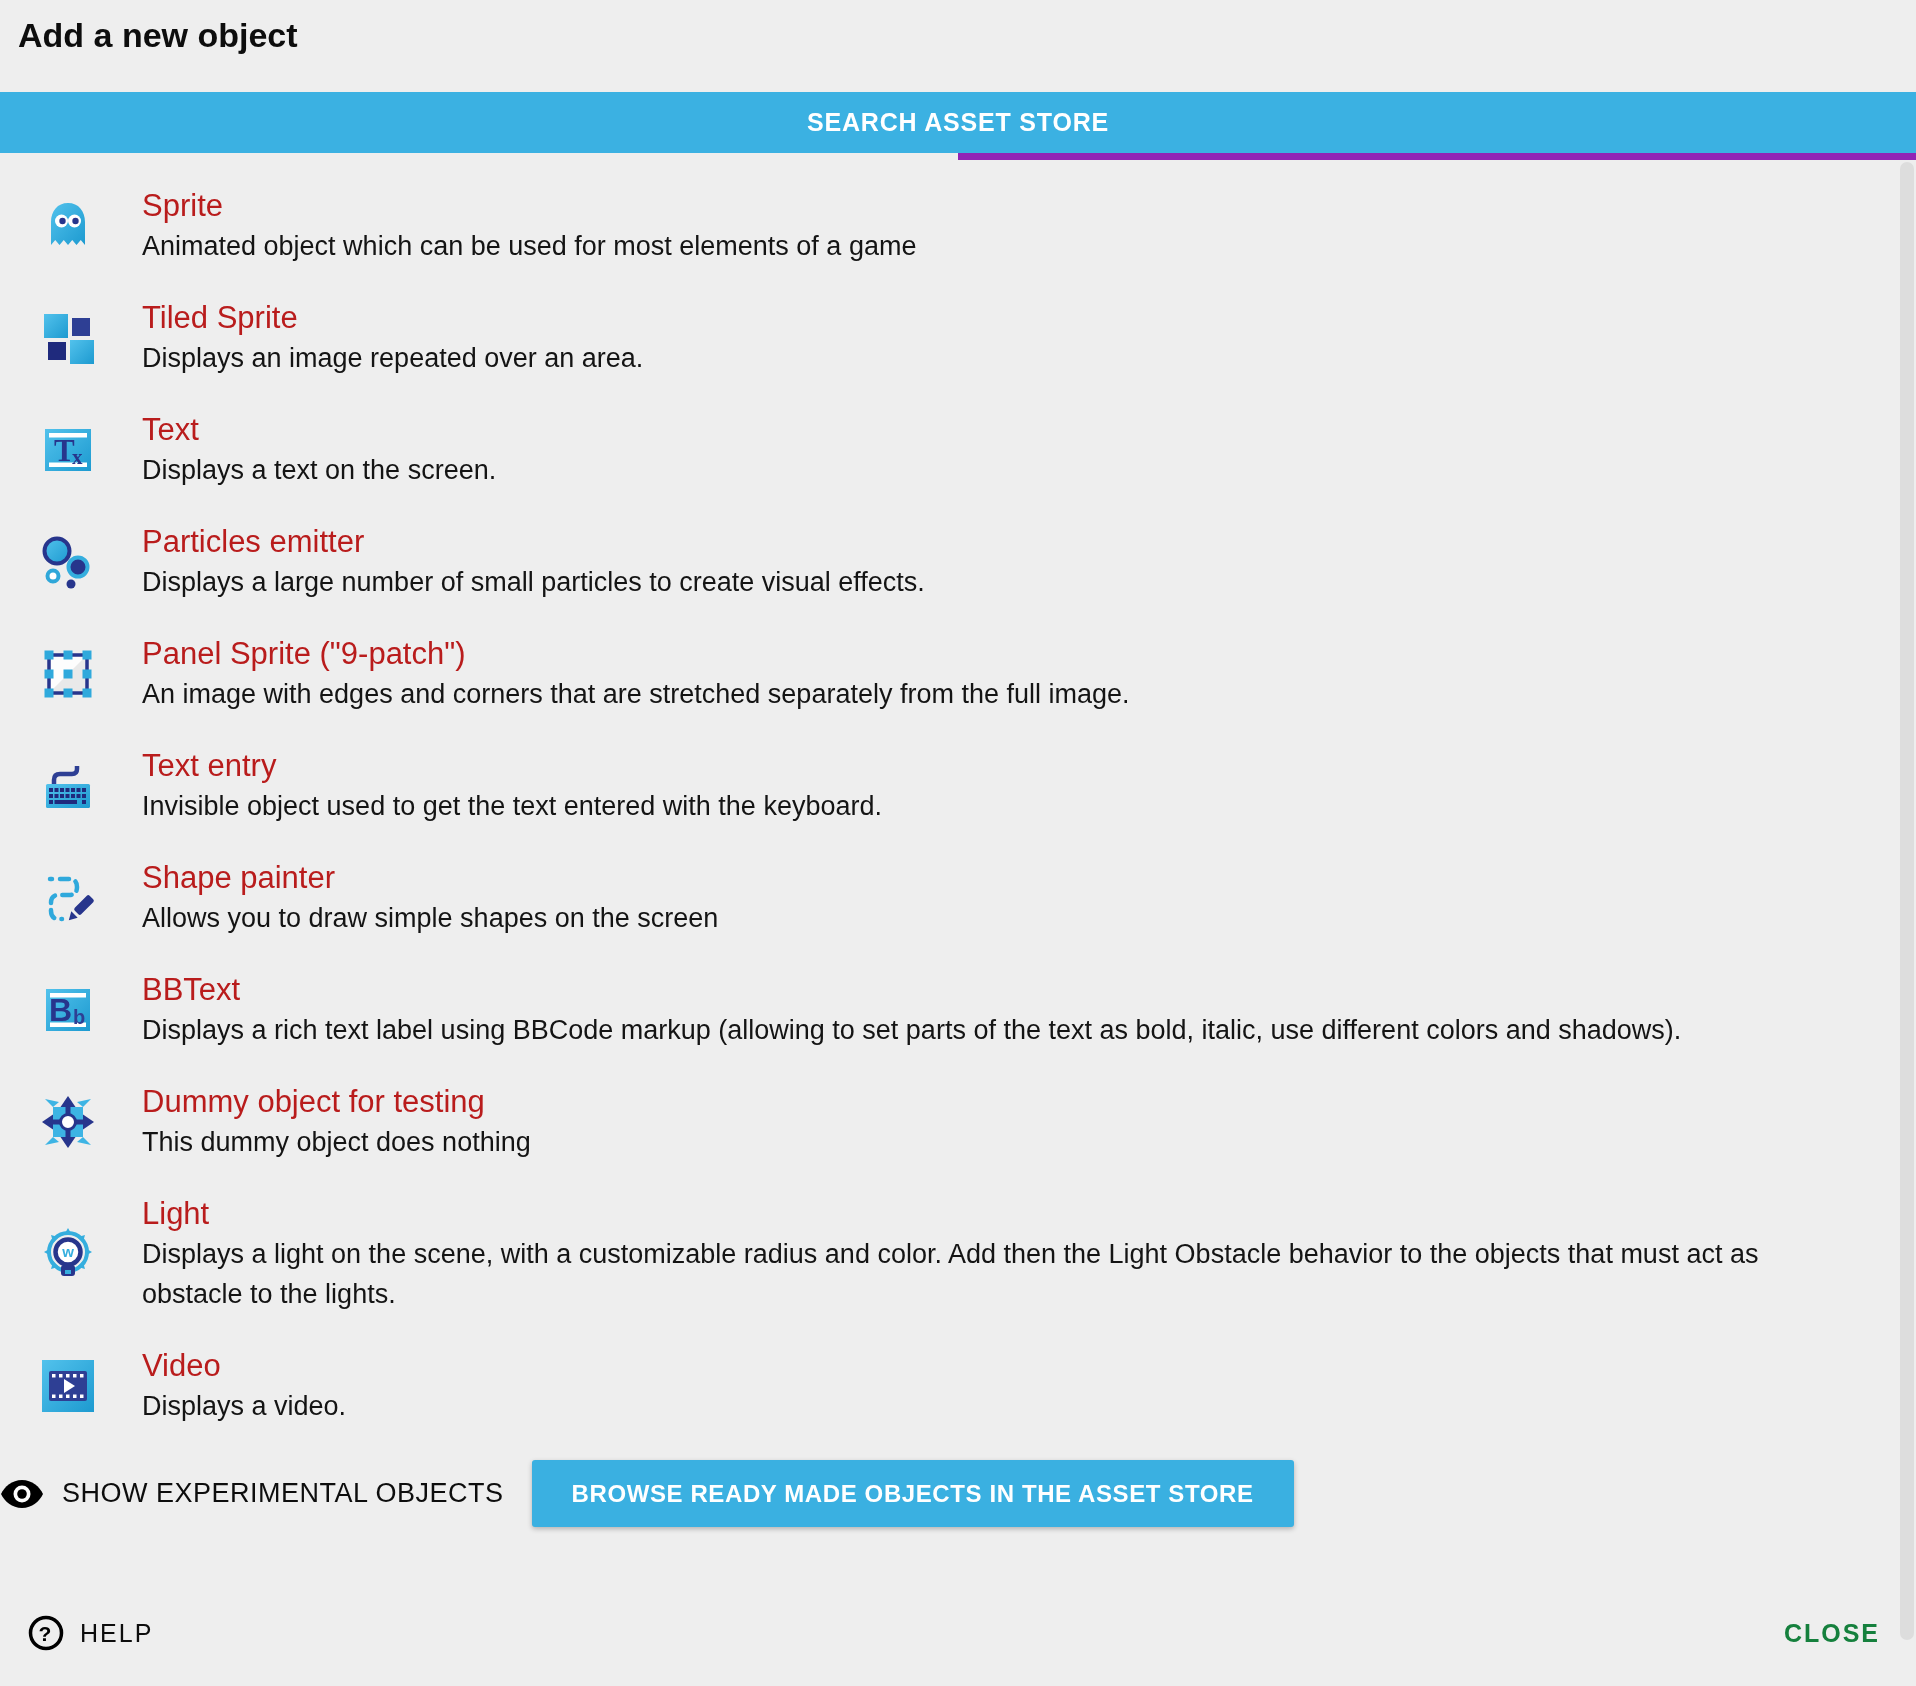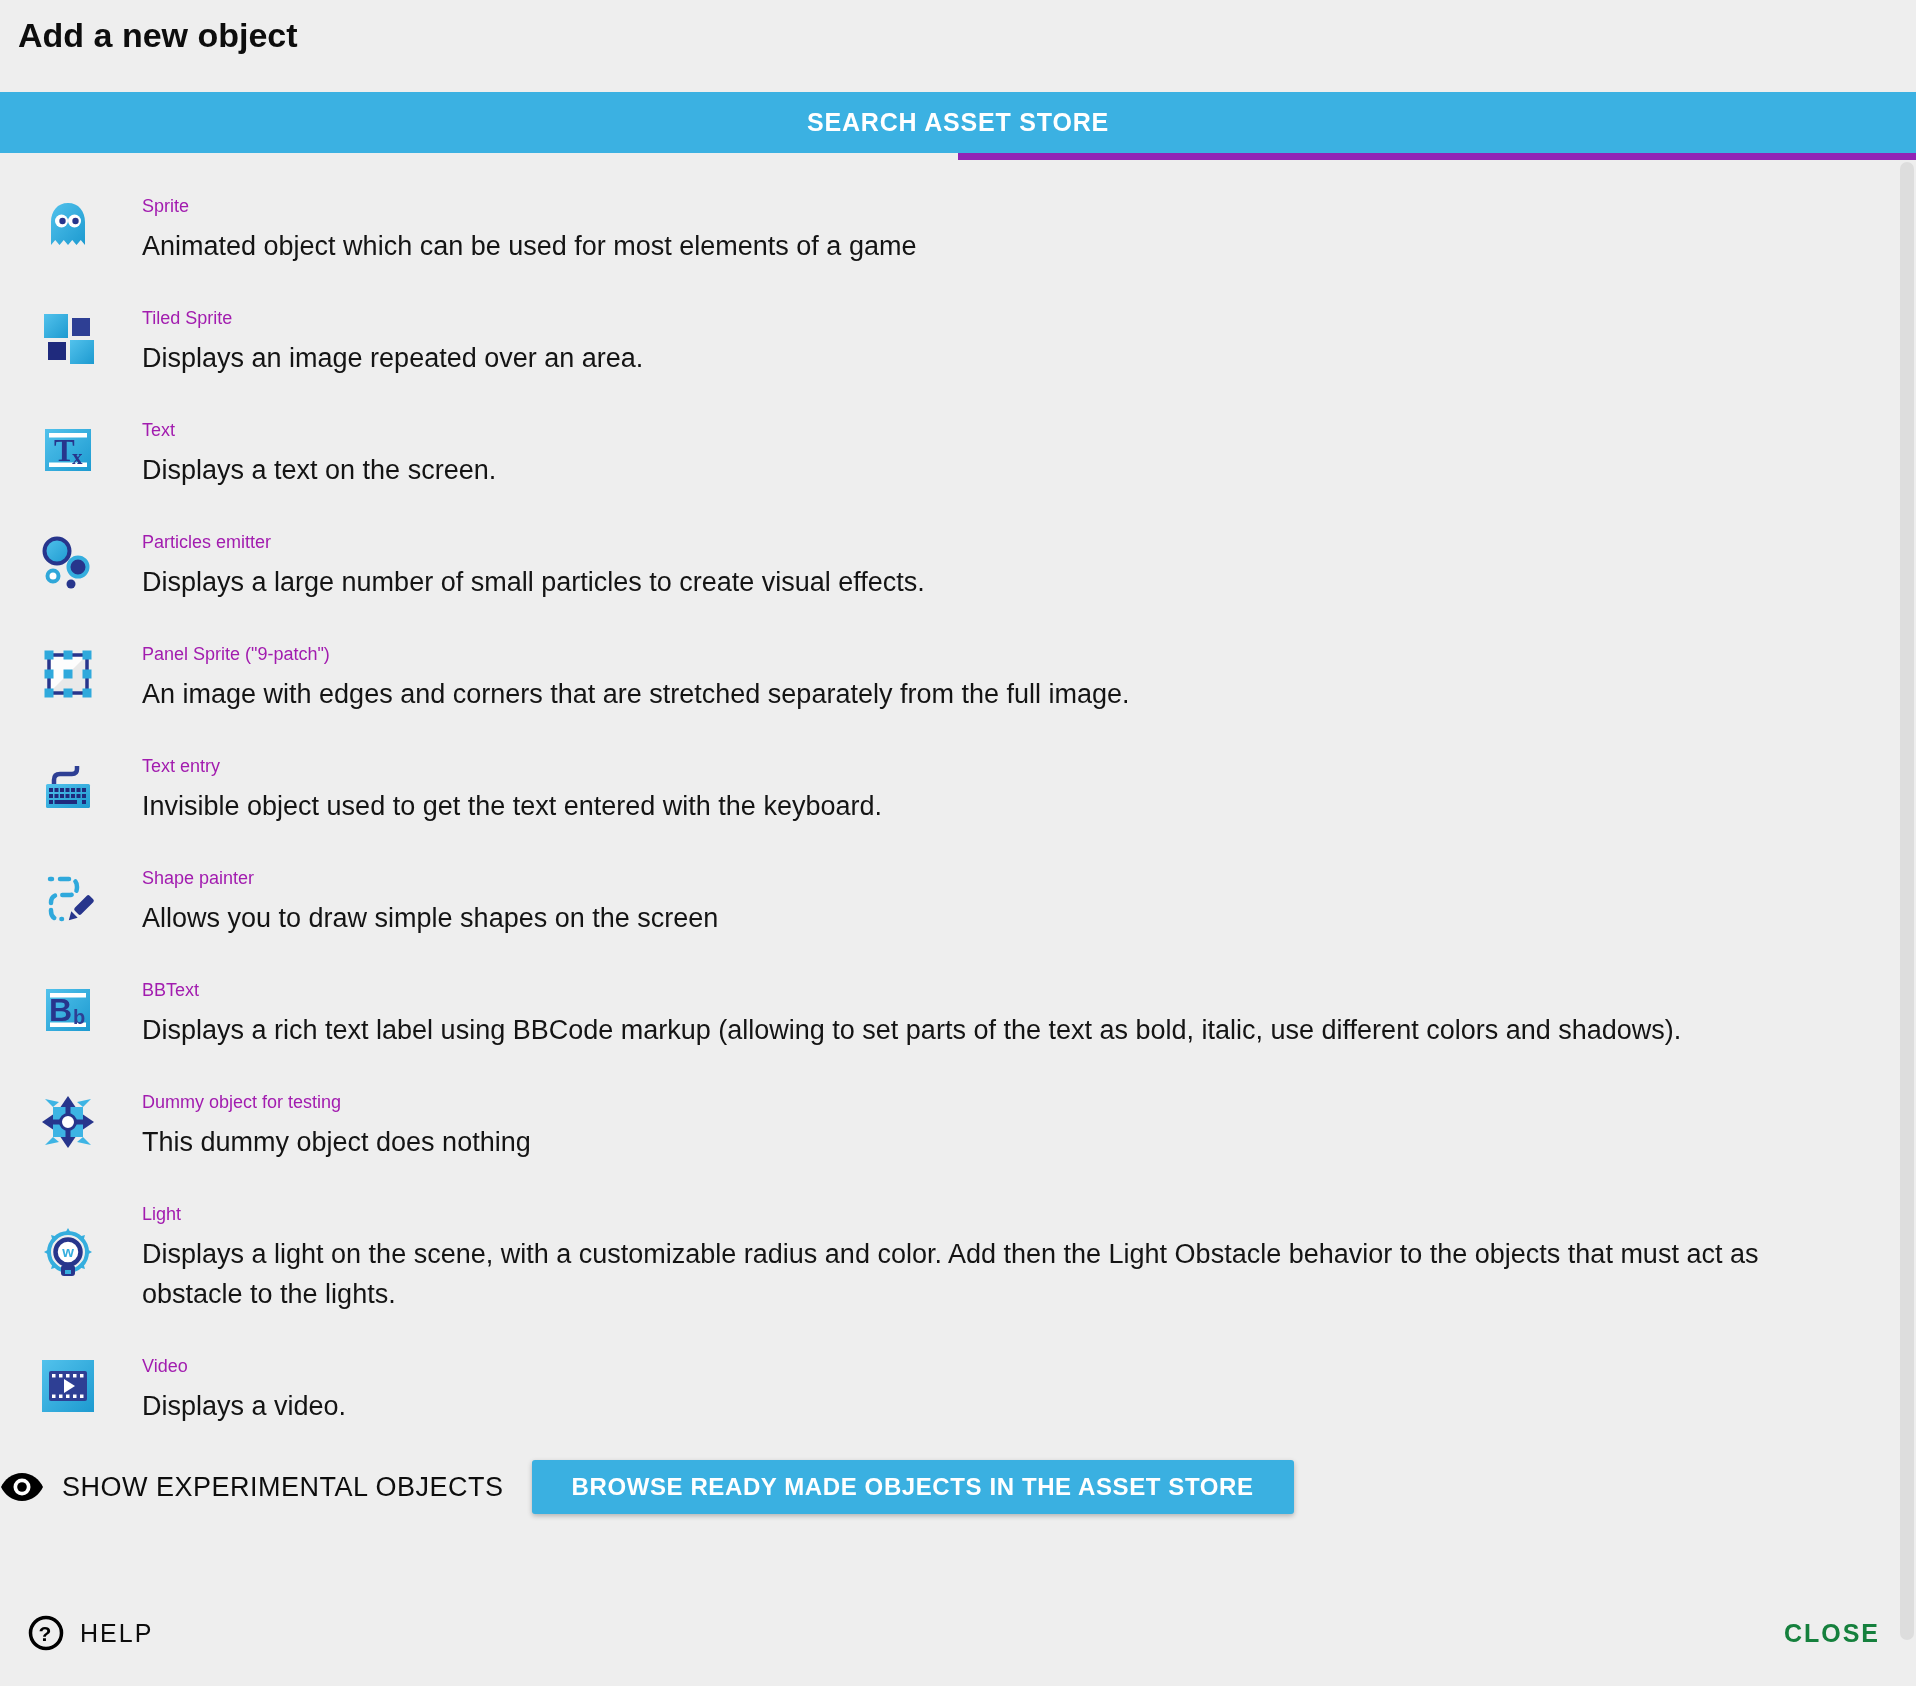--- a/index.html
+++ b/index.html
@@ -32,35 +32,35 @@
     position:absolute;top:160px;left:0;width:1916px;
     padding-top:26px;
   }
   .item{
     display:flex;align-items:center;
     padding:0 40px;margin-bottom:32px;
   }
   .item-icon{width:56px;height:56px;flex-shrink:0;margin-right:46px;}
   .item-icon svg{display:block;width:56px;height:56px;}
   .item-text{flex:1;padding-right:60px;}
-  .item-title{font-size:18px;line-height:40px;color:#a21caf;}
+  .item-title{font-size:31px;line-height:40px;color:#b91c1c;}
   .item-desc{font-size:27px;line-height:40px;color:#141414;}
   .actions{
     margin-top:34px;display:flex;flex-direction:row;align-items:center;gap:28px;
   }
   .experimental-row{
     display:flex;align-items:center;gap:18px;height:44px;cursor:pointer;
   }
   .experimental-label{font-size:27px;font-weight:500;letter-spacing:0.5px;color:#0d0d0d;}
   .browse-btn{
     border:none;outline:none;cursor:pointer;
     background:#3ab0e1;color:#ffffff;
     font-family:"Liberation Sans", sans-serif;
     font-size:24px;font-weight:600;letter-spacing:0.6px;
-    padding:0 40px;height:54px;border-radius:3px;
+    padding:0 40px;height:67px;border-radius:3px;
     box-shadow:0 2px 5px rgba(0,0,0,0.25);
   }
   .footer{
     position:absolute;left:0;bottom:0;width:1916px;height:96px;
     display:flex;align-items:center;justify-content:space-between;
     padding:0 36px 10px 28px;box-sizing:border-box;
   }
   .help-btn{
     display:flex;align-items:center;gap:16px;cursor:pointer;
     font-size:25px;font-weight:500;letter-spacing:2px;color:#0d0d0d;

